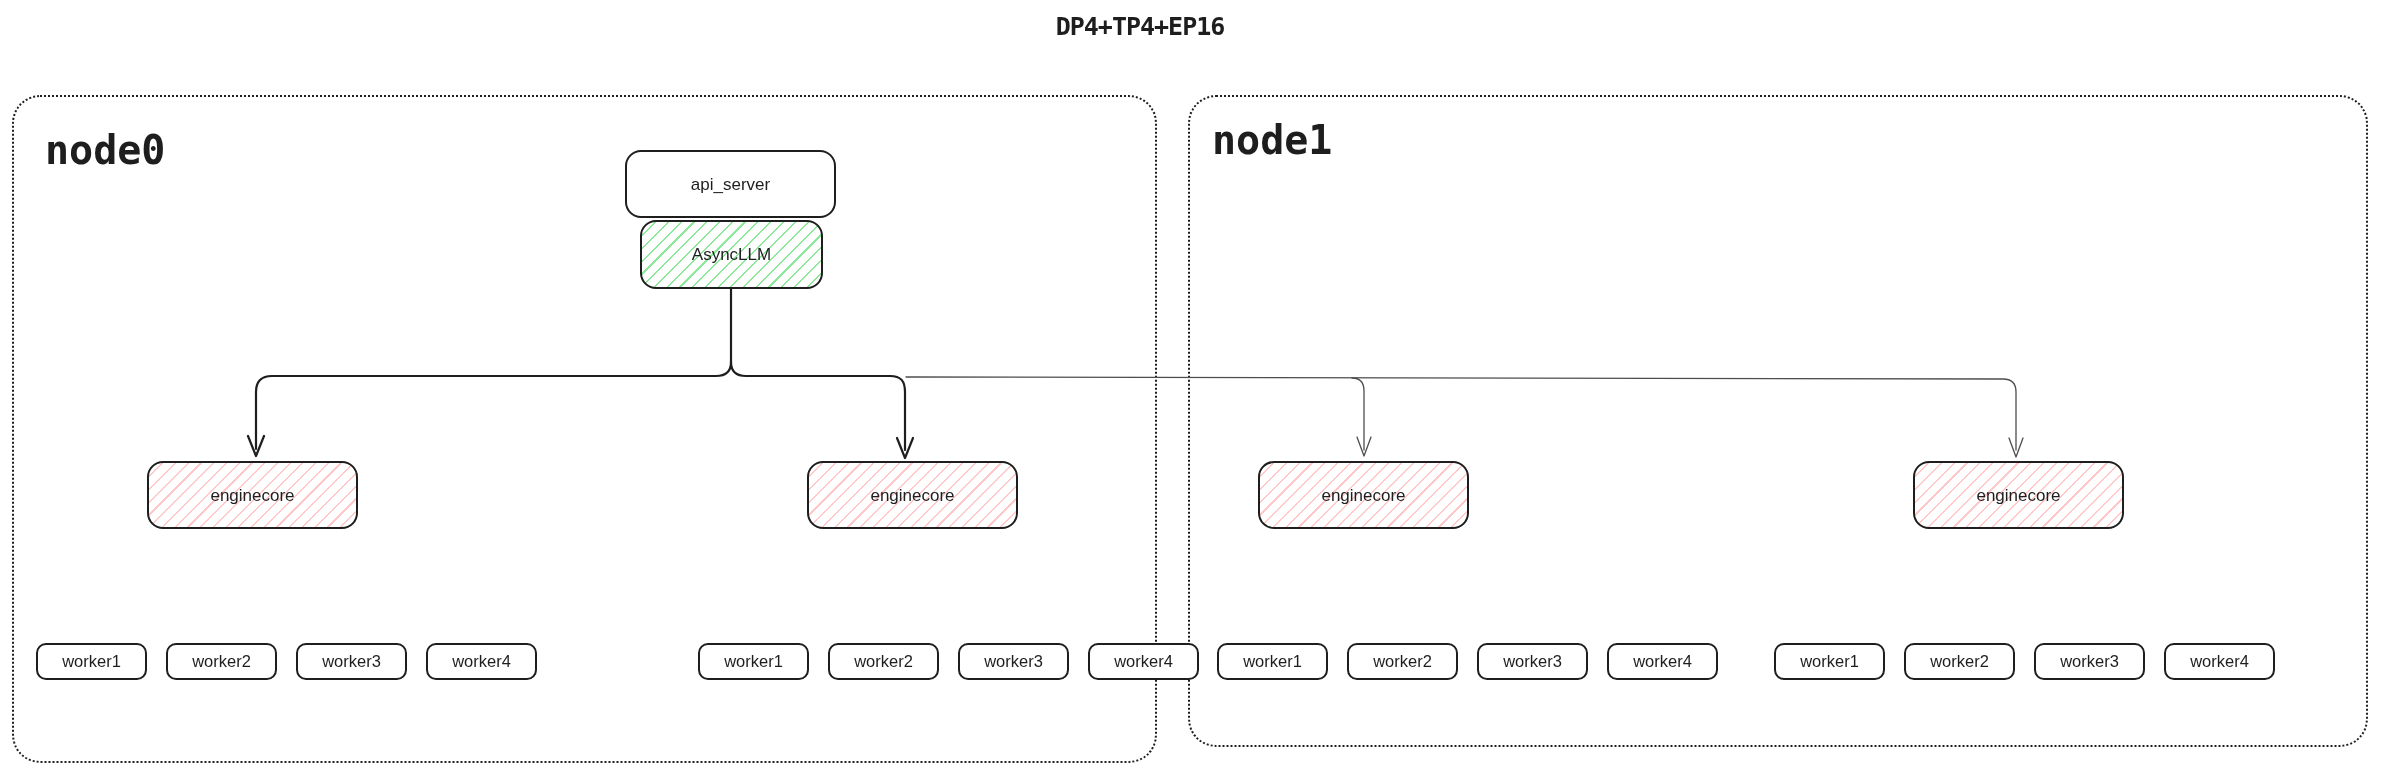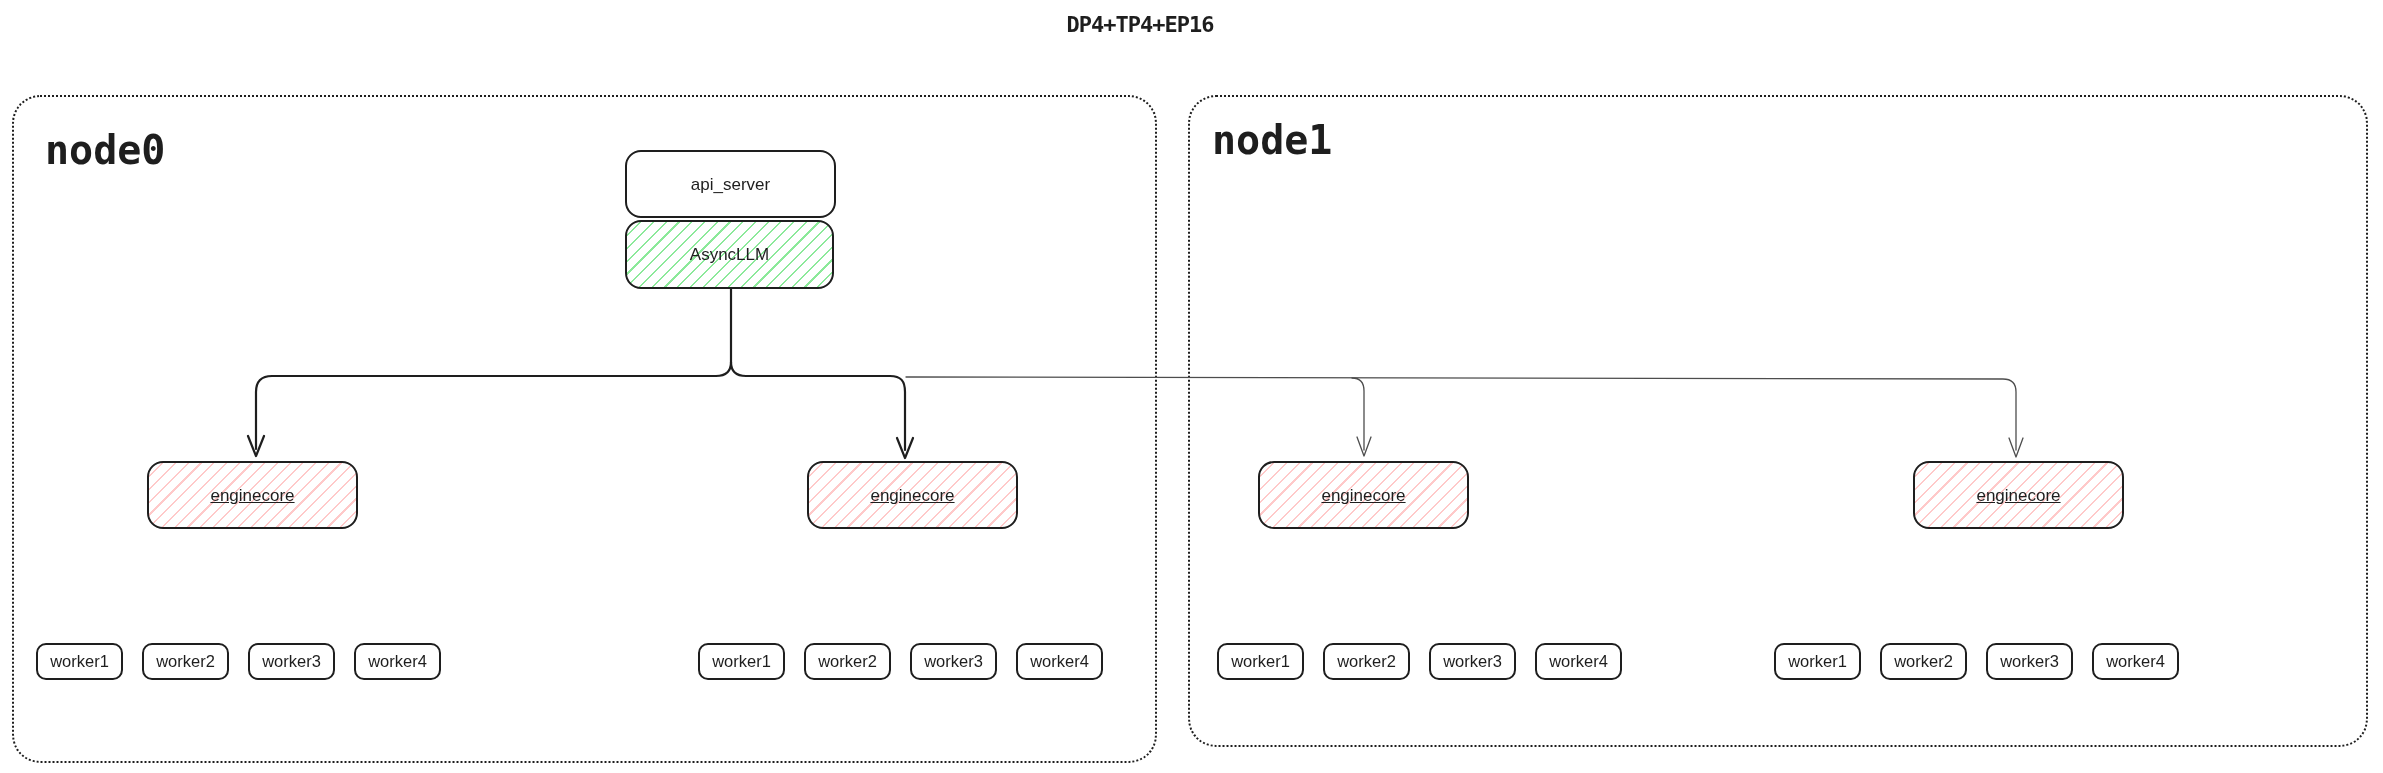--- a/index.html
+++ b/index.html
@@ -13,21 +13,21 @@
     overflow: hidden;
   }
   * { box-sizing: border-box; }
 
   .diagram-title {
     position: absolute;
     left: 1000px; top: 12px; width: 280px;
     text-align: center;
     font-family: "DejaVu Sans Mono", monospace;
     font-weight: bold;
-    font-size: 22px;
+    font-size: 25px;
     letter-spacing: -1px;
     color: #1e1e1e;
     white-space: nowrap;
   }
 
   .node-box {
     position: absolute;
     border: 2.5px dotted #1e1e1e;
     border-radius: 28px;
     background: transparent;
@@ -59,31 +59,30 @@
   }
   .hatch-green {
     background-color: #ffffff;
     background-image: repeating-linear-gradient(135deg,
       #8ce99a 0px, #8ce99a 1.6px, transparent 1.6px, transparent 9px);
   }
   .hatch-red {
     background-color: #ffffff;
     background-image: repeating-linear-gradient(135deg,
       #ffc9c9 0px, #ffc9c9 1.6px, transparent 1.6px, transparent 9px);
-    text-decoration: underline;
   }
 
   .worker-row {
     position: absolute;
     top: 643px;
     display: flex;
     gap: 19px;
   }
   .worker {
-    width: 87px;
+    width: 111px;
     height: 37px;
     border: 2px solid #1e1e1e;
     border-radius: 10px;
     background: #ffffff;
     display: flex;
     align-items: center;
     justify-content: center;
     font-size: 16.5px;
     line-height: 1;
     color: #1e1e1e;
@@ -132,21 +131,21 @@
     <path class="line-dark" d="M897 438 L905 458 L913 438"></path>
     <path class="line-thin" d="M906 377 L2003 379 C2012 379 2016 384 2016 392 L2016 450"></path>
     <path class="line-thin" d="M1352 378 C1360 378 1364 383 1364 391 L1364 450"></path>
     <path class="line-thin" d="M1357 437 L1364 456 L1371 437"></path>
     <path class="line-thin" d="M2009 438 L2016 457 L2023 438"></path>
   </svg>
 
   <div class="rbox" style="left:625px; top:150px; width:211px; height:68px;">
     <span class="box-label">api_server</span>
   </div>
-  <div class="rbox hatch-green" style="left:625px; top:220px; width:209px; height:69px;">
+  <div class="rbox hatch-green" style="left:640px; top:220px; width:183px; height:69px;">
     <span class="box-label">AsyncLLM</span>
   </div>
 
   <div class="rbox hatch-red" style="left:147px; top:461px; width:211px; height:68px;">
     <span class="box-label">enginecore</span>
   </div>
   <div class="rbox hatch-red" style="left:807px; top:461px; width:211px; height:68px;">
     <span class="box-label">enginecore</span>
   </div>
   <div class="rbox hatch-red" style="left:1258px; top:461px; width:211px; height:68px;">

